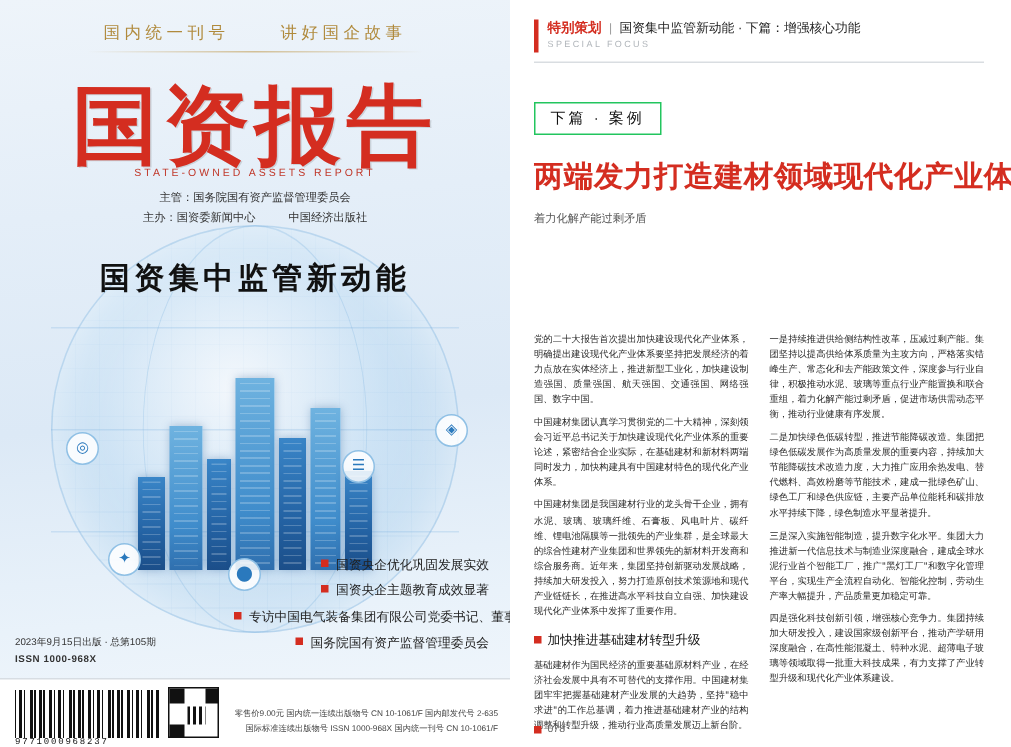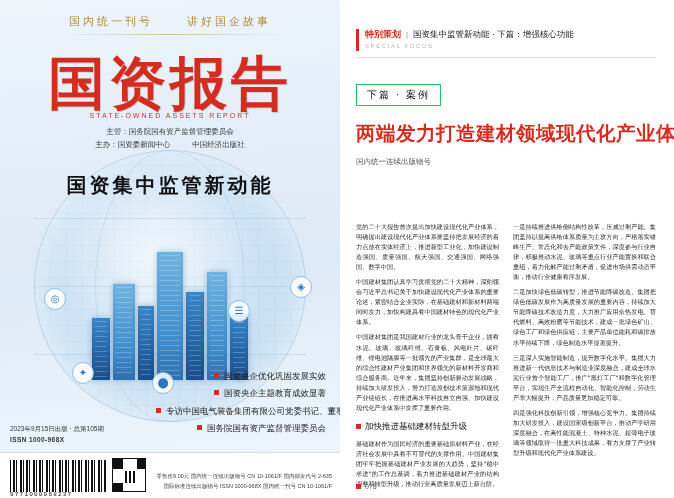--- a/index.html
+++ b/index.html
@@ -183,21 +183,21 @@
     width: 200px; text-align: right;
     font-size: 5.5px; color: #444; line-height: 1.7;
   }
 
   
   .article {
     position: relative;
     width: 332px; height: 498px;
     background: #ffffff;
     flex: none;
-    padding: 16px 16px;
+    padding: 0 16px;
   }
   .art-header {
     display: flex; align-items: flex-start; gap: 6px;
     padding-top: 12px;
   }
   .art-bar {
     width: 3px; height: 22px; background: #d42d20; margin-top: 1px; flex: none;
   }
   .art-tag {
     font-size: 9px; font-weight: bold; color: #d42d20; white-space: nowrap;
@@ -350,21 +350,21 @@
           <span style="font-size:8px;color:#999;">|</span>
           <span class="art-breadcrumb">国资集中监管新动能 · 下篇：增强核心功能</span>
         </div>
         <div class="art-sub-en">SPECIAL FOCUS</div>
       </div>
     </div>
     <div class="art-rule"></div>
 
     <div class="art-kicker">下篇 · 案例</div>
     <div class="art-title">两端发力打造建材领域现代化产业体系</div>
-    <div class="art-author">国内统一连续出版物号</div>
+    <div class="art-author">着力化解产能过剩矛盾</div>
 
     <div class="art-cols">
       <div class="col">
         <p class="para">党的二十大报告首次提出加快建设现代化产业体系，明确提出建设现代化产业体系要坚持把发展经济的着力点放在实体经济上，推进新型工业化，加快建设制造强国、质量强国、航天强国、交通强国、网络强国、数字中国。</p>
         <p class="para">中国建材集团认真学习贯彻党的二十大精神，深刻领会习近平总书记关于加快建设现代化产业体系的重要论述，紧密结合企业实际，在基础建材和新材料两端同时发力，加快构建具有中国建材特色的现代化产业体系。</p>
         <p class="para">中国建材集团是我国建材行业的龙头骨干企业，拥有水泥、玻璃、玻璃纤维、石膏板、风电叶片、碳纤维、锂电池隔膜等一批领先的产业集群，是全球最大的综合性建材产业集团和世界领先的新材料开发商和综合服务商。近年来，集团坚持创新驱动发展战略，持续加大研发投入，努力打造原创技术策源地和现代产业链链长，在推进高水平科技自立自强、加快建设现代化产业体系中发挥了重要作用。</p>
         <div class="sub-h">
           <span class="dot"></span>
           <span class="txt">加快推进基础建材转型升级</span>
         </div>

